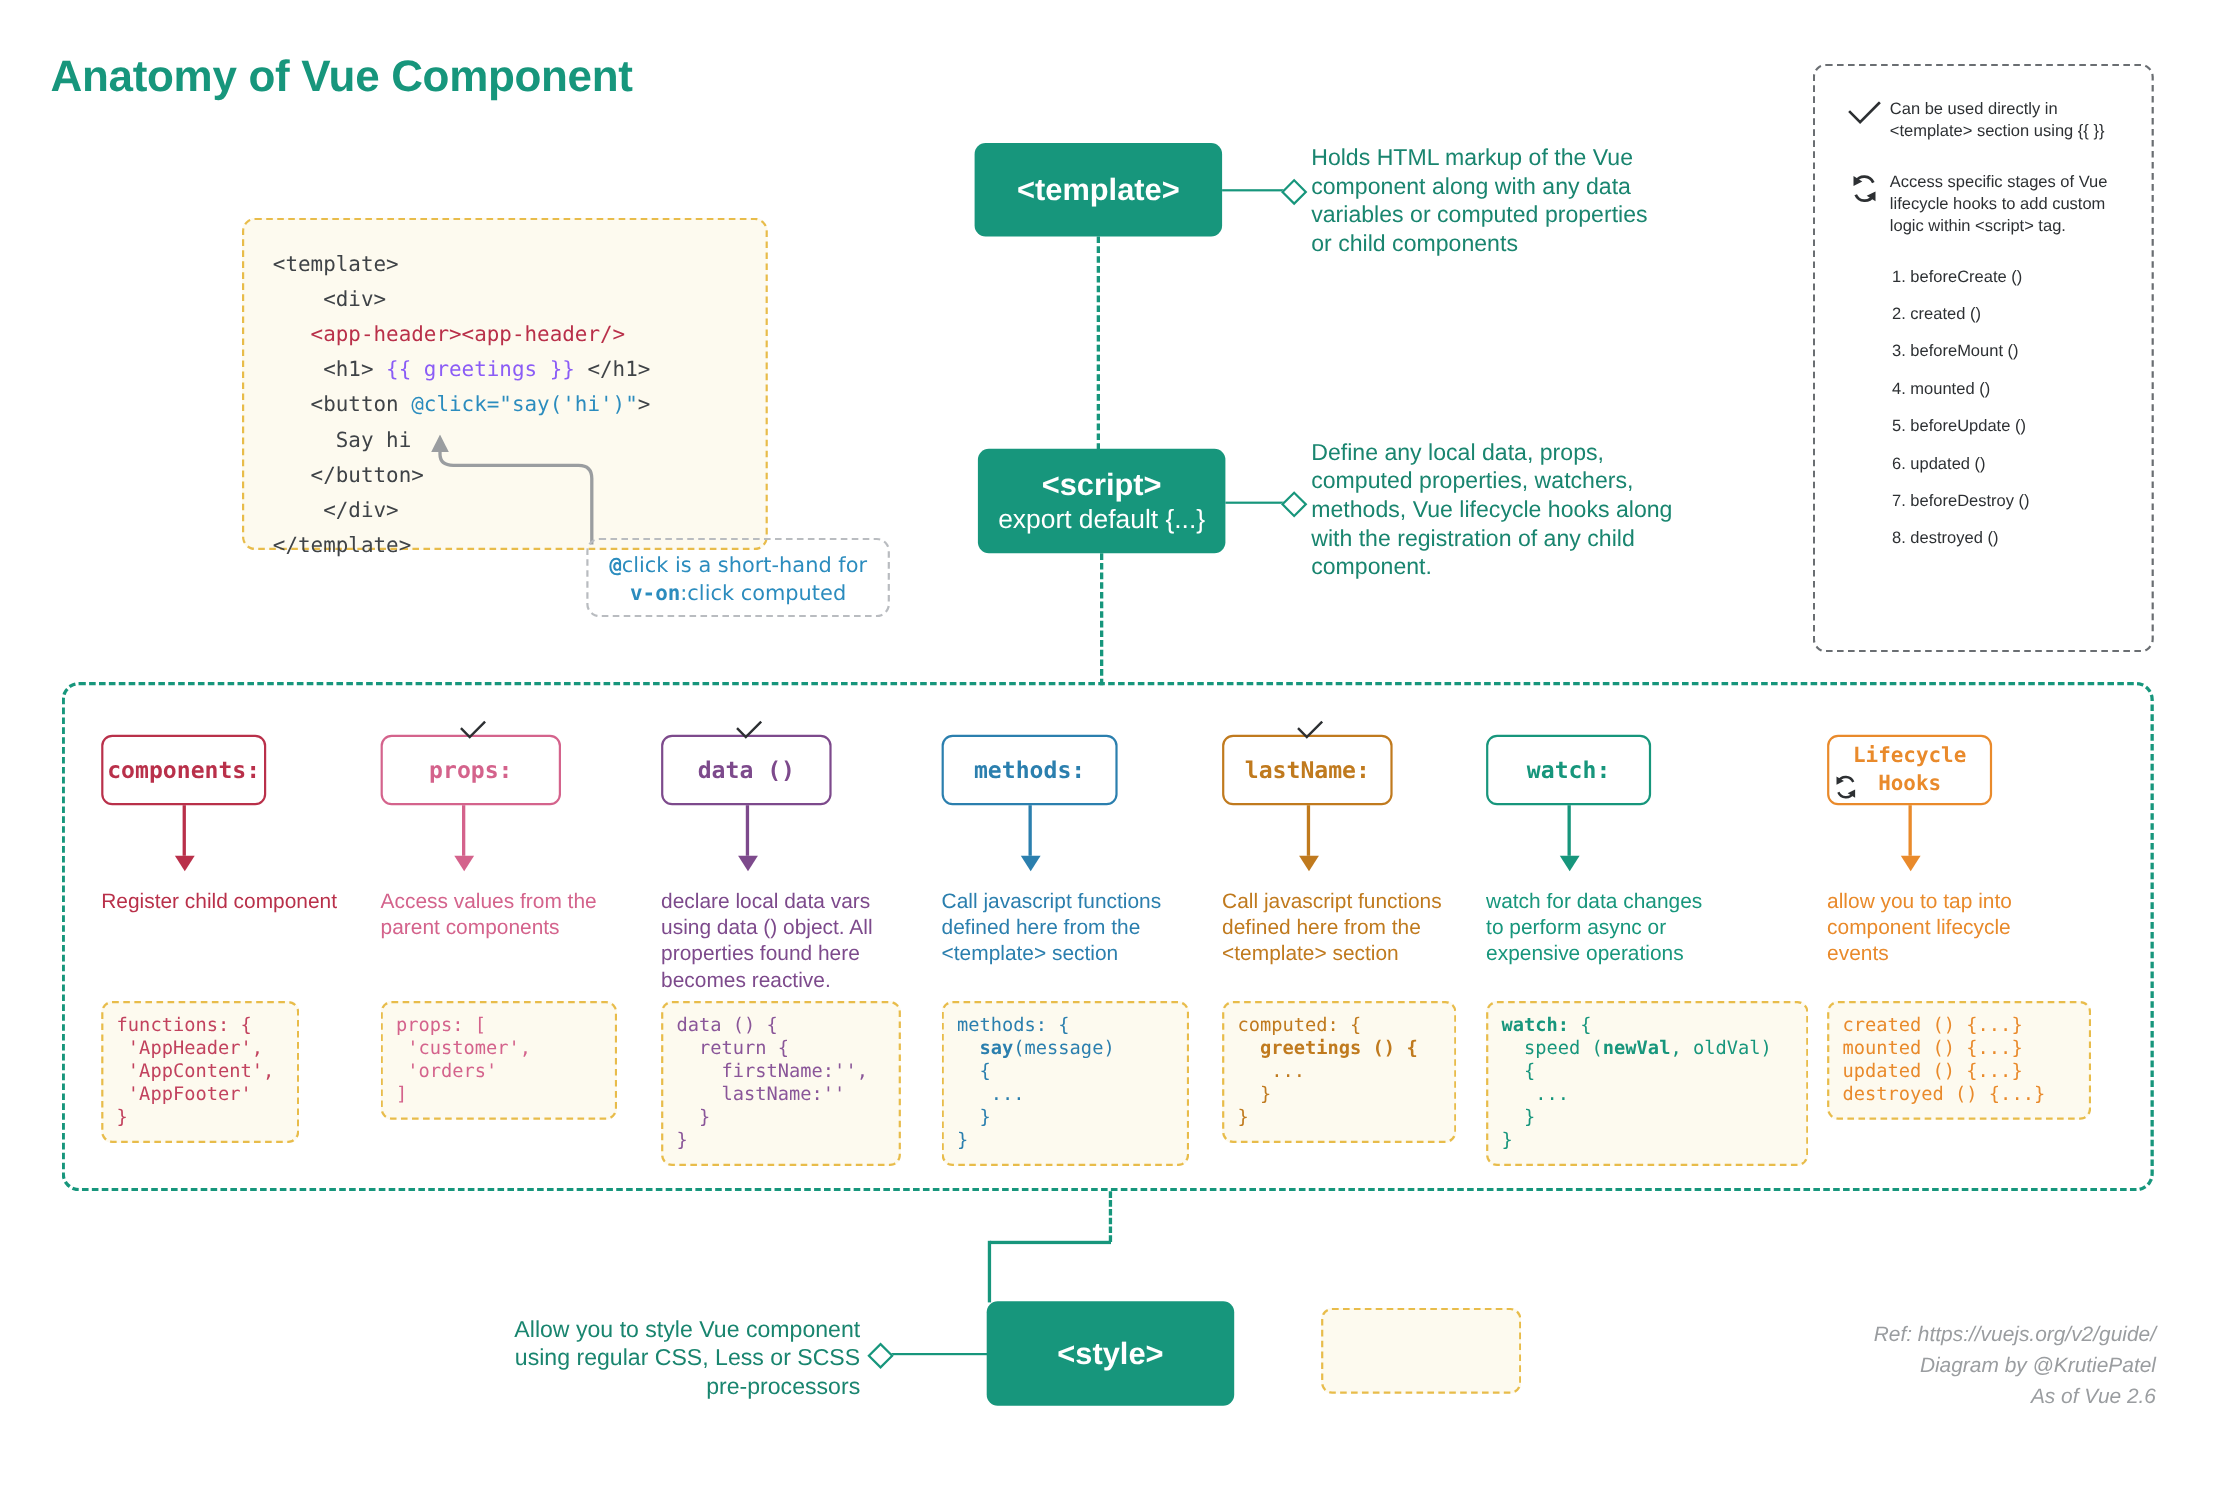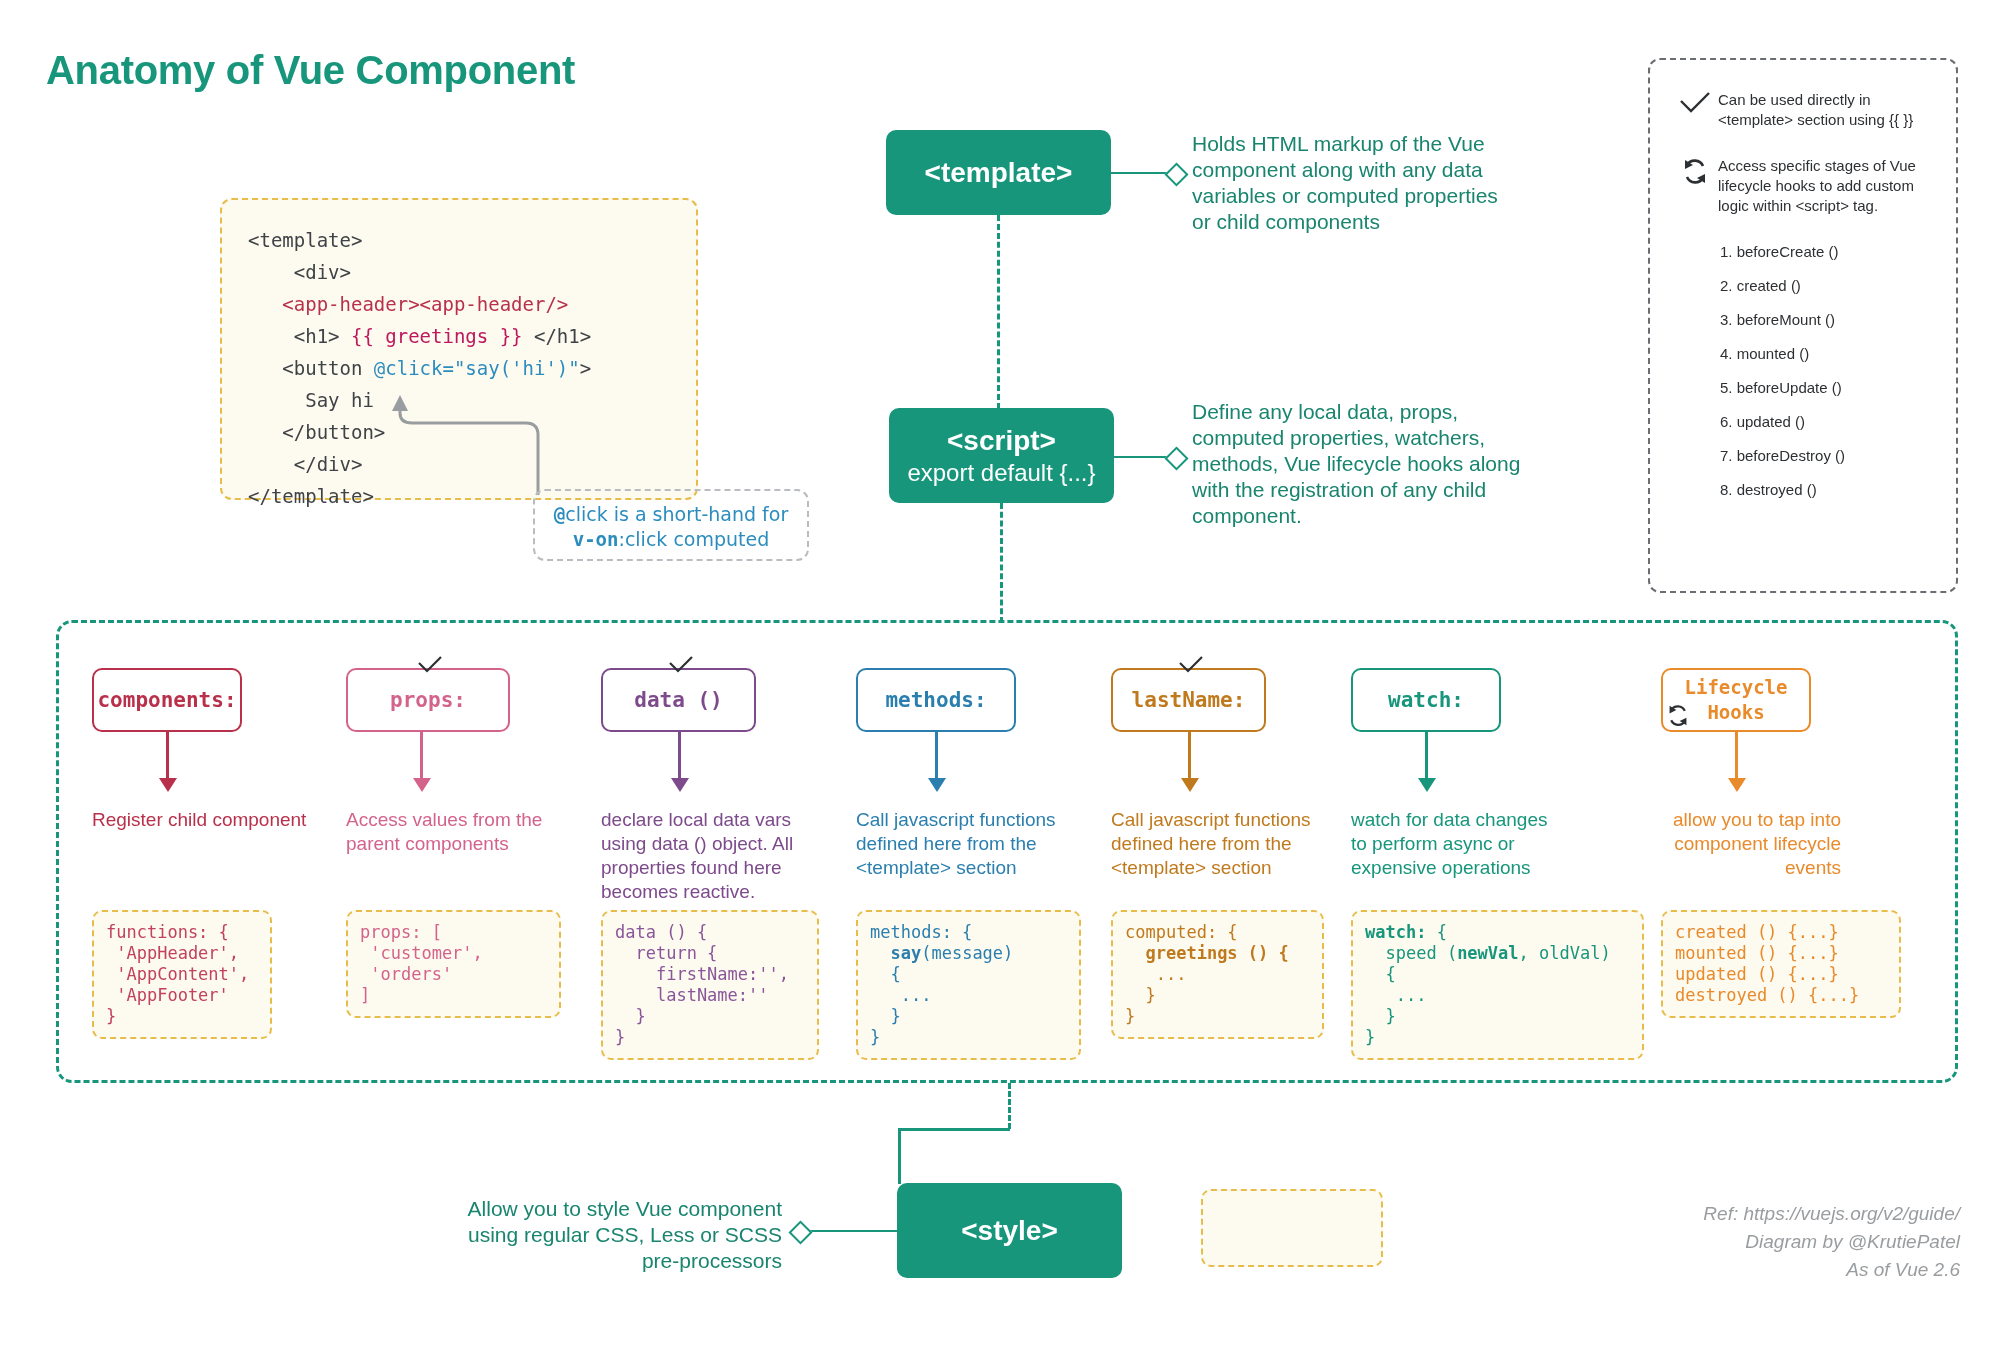--- a/index.html
+++ b/index.html
@@ -42,21 +42,21 @@
   }
   .code-line {
     font-family: "DejaVu Sans Mono", monospace;
     font-size: 19px;
     line-height: 32px;
     white-space: pre;
     color: #3f4347;
   }
   .c-tag   { color: #3f4347; }
   .c-comp  { color: #b9304a; }
-  .c-mus   { color: #be185d; }
+  .c-mus   { color: #8b5cf6; }
   .c-dir   { color: #2b8cbe; }
 
   
   #click-callout {
     left: 533px;
     top: 489px;
     width: 276px;
     height: 72px;
     border: 2px dashed #b9bcc0;
     border-radius: 12px;
@@ -450,21 +450,21 @@
             <path d="M21 8 A9 9 0 0 0 5 7" stroke="#2d3033" stroke-width="2.6" fill="none"></path>
             <polygon points="3,2 3,11 11,7" fill="#2d3033"></polygon>
             <path d="M5 19 A9 9 0 0 0 21 20" stroke="#2d3033" stroke-width="2.6" fill="none"></path>
             <polygon points="23,25 23,16 15,20" fill="#2d3033"></polygon>
           </svg></div>
       </div>
       <div class="opt-arrow" style="left: 75px; top: 112px;">
         <div class="shaft" style="background: rgb(233, 138, 43);"></div>
         <div class="head" style="border-top: 14px solid rgb(233, 138, 43);"></div>
       </div>
-      <div class="opt-desc" style="width: 180px; color: rgb(233, 138, 43); top: 188px; text-align: right;">allow you to tap into component lifecycle events</div>
+      <div class="opt-desc" style="width: 180px; color: rgb(233, 138, 43); top: 188px;">allow you to tap into component lifecycle events</div>
       <div class="snippet" style="width: 240px; min-height: 105px; color: rgb(233, 138, 43); top: 290px;">created () {...}
 mounted () {...}
 updated () {...}
 destroyed () {...}</div>
     </div>
   </div>
 
 <div class="abs v-dash" style="left:1008px; top:1083px; height:46px;"></div>
 <div class="abs conn-line h-line" style="left:1008px; top:1128px; width:2px;"></div>
 <div class="abs conn-line" style="left:900px; top:1128px; width:110px; height:3px;"></div>

